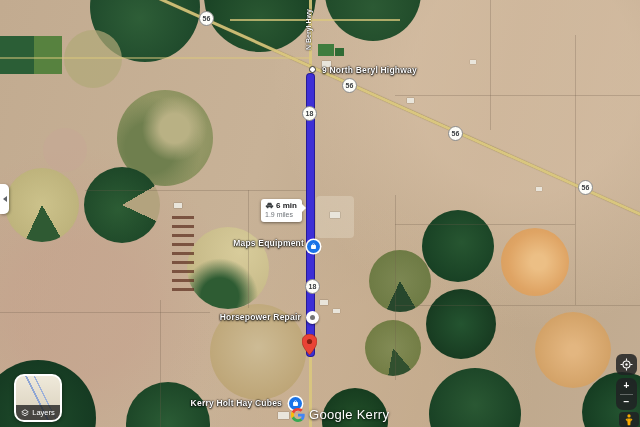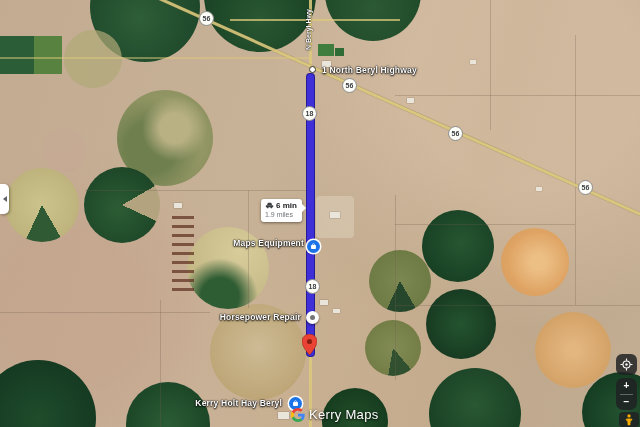--- a/index.html
+++ b/index.html
@@ -122,21 +122,21 @@
     <div class="bld" style="left:333px;top:309px;width:7px;height:4px;"></div>
     <div class="bld" style="left:278px;top:412px;width:11px;height:7px;"></div>
     <div class="bld" style="left:174px;top:203px;width:8px;height:5px;"></div>
     <div class="bld" style="left:407px;top:98px;width:7px;height:5px;"></div>
     <div class="bld" style="left:536px;top:187px;width:6px;height:4px;"></div>
     <div class="bld" style="left:470px;top:60px;width:6px;height:4px;"></div>
   </div>
 
   <div class="route-line"></div>
   <div class="abs" style="left:309px;top:66px;width:7px;height:7px;border-radius:50%;background:#fff;border:1.5px solid #333;z-index:35;"></div>
-  <div class="maplabel" style="left:322px;top:65px;">1 North Beryl Highway</div>
+  <div class="maplabel" style="left:322px;top:65px;">9 North Beryl Highway</div>
   <div class="vroad-label">N Beryl Hwy</div>
 
   <div class="shield" style="left:302px;top:106px;">18</div>
   <div class="shield" style="left:305px;top:279px;">18</div>
   <div class="shield" style="left:199px;top:11px;">56</div>
   <div class="shield" style="left:342px;top:78px;">56</div>
   <div class="shield" style="left:448px;top:126px;">56</div>
   <div class="shield" style="left:578px;top:180px;">56</div>
 
   <div class="callout">
@@ -158,46 +158,55 @@
       <rect x="1.5" y="3" width="7" height="5.5" rx="1" fill="#fff"></rect>
       <path d="M3.5 3.5 V2.5 a1.5 1.5 0 0 1 3 0 V3.5" fill="none" stroke="#fff" stroke-width="1"></path>
     </svg>
   </div>
 
   <div class="maplabel" style="right:339px;top:312px;">Horsepower Repair</div>
   <div class="poi-white" style="left:306px;top:311px;">
     <div style="width:5px;height:5px;border-radius:50%;background:#757575;"></div>
   </div>
 
-  <div class="maplabel" style="right:358px;top:398px;">Kerry Holt Hay Beryl</div>
+  <div class="maplabel" style="right:358px;top:398px;">Kerry Holt Hay Cubes</div>
   <div class="poi-blue" style="left:289px;top:397px;">
     <svg width="7" height="7" viewBox="0 0 10 10">
       <rect x="1.5" y="3" width="7" height="5.5" rx="1" fill="#fff"></rect>
       <path d="M3.5 3.5 V2.5 a1.5 1.5 0 0 1 3 0 V3.5" fill="none" stroke="#fff" stroke-width="1"></path>
     </svg>
   </div>
 
   <svg class="abs" style="left:302px;top:334px;z-index:45;" width="15" height="21" viewBox="0 0 15 21">
     <path d="M7.5 0C3.36 0 0 3.36 0 7.5 0 13.1 7.5 21 7.5 21S15 13.1 15 7.5C15 3.36 11.64 0 7.5 0z" fill="#EA4335" stroke="#8a1f11" stroke-width=".5"></path>
     <circle cx="7.5" cy="7.5" r="2.6" fill="#8a1f11"></circle>
   </svg>
 
   <div class="collapse-tab">
     <div class="tri"></div>
   </div>
 
+  <div class="layers-btn">
+    <div class="layers-strip">
+      <svg width="8" height="8" viewBox="0 0 16 16">
+        <path d="M8 1.5 L14.5 5.5 8 9.5 1.5 5.5z" fill="none" stroke="#fff" stroke-width="1.6"></path>
+        <path d="M1.5 9.5 L8 13.5 14.5 9.5" fill="none" stroke="#fff" stroke-width="1.6"></path>
+      </svg>
+      <span>Layers</span>
+    </div>
+  </div>
 
   <div class="gmaps-logo">
     <svg width="14" height="14" viewBox="0 0 48 48">
       <path fill="#EA4335" d="M24 9.5c3.54 0 6.71 1.22 9.21 3.6l6.85-6.85C35.9 2.38 30.47 0 24 0 14.62 0 6.51 5.38 2.56 13.22l7.98 6.19C12.43 13.72 17.74 9.5 24 9.5z"></path>
       <path fill="#4285F4" d="M46.98 24.55c0-1.57-.15-3.09-.38-4.55H24v9.02h12.94c-.58 2.96-2.26 5.48-4.78 7.18l7.73 6c4.51-4.18 7.09-10.36 7.09-17.65z"></path>
       <path fill="#FBBC05" d="M10.53 28.59c-.48-1.45-.76-2.99-.76-4.59s.27-3.14.76-4.59l-7.98-6.19C.92 16.46 0 20.12 0 24c0 3.88.92 7.54 2.56 10.78l7.97-6.19z"></path>
       <path fill="#34A853" d="M24 48c6.48 0 11.93-2.13 15.89-5.81l-7.73-6c-2.15 1.45-4.92 2.3-8.16 2.3-6.26 0-11.57-4.22-13.47-9.91l-7.98 6.19C6.51 42.62 14.62 48 24 48z"></path>
     </svg>
-    <span class="txt">Kerry Maps</span>
+    <span class="txt">Google Kerry</span>
   </div>
 
   <div class="ctrl-dark" style="left:616px;top:354px;width:21px;height:21px;">
     <svg width="13" height="13" viewBox="0 0 24 24">
       <circle cx="12" cy="12" r="6.5" fill="none" stroke="#fff" stroke-width="2"></circle>
       <circle cx="12" cy="12" r="2.2" fill="#fff"></circle>
       <path d="M12 1v4 M12 19v4 M1 12h4 M19 12h4" stroke="#fff" stroke-width="2"></path>
     </svg>
   </div>
 

